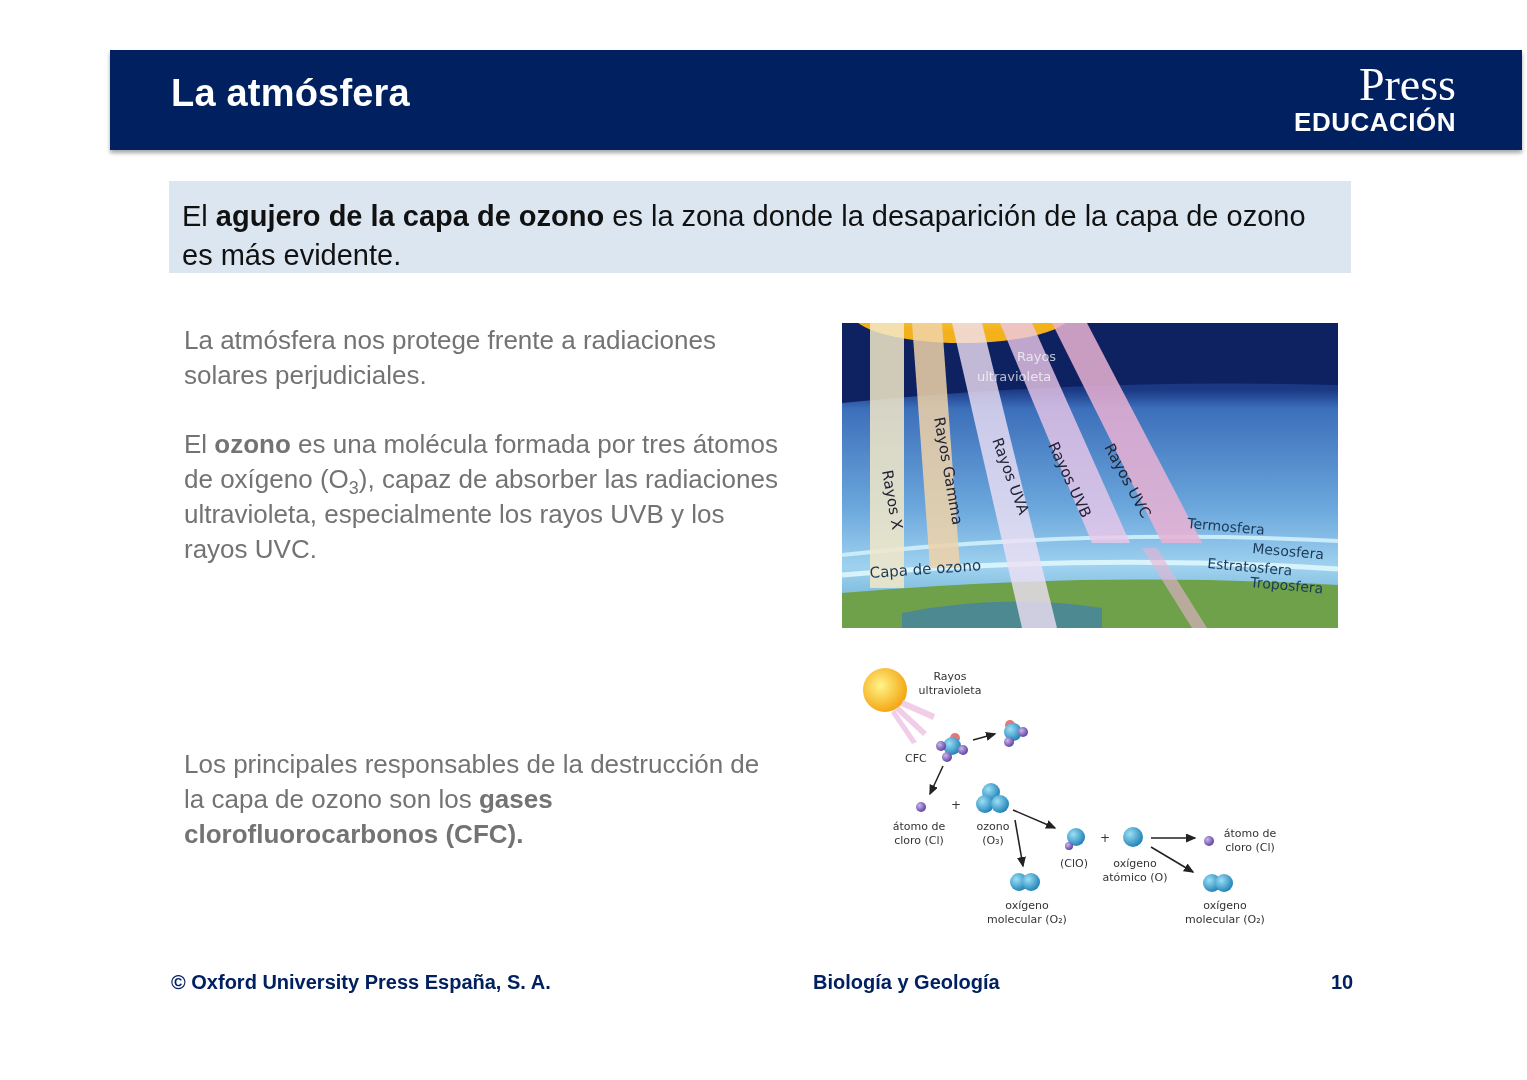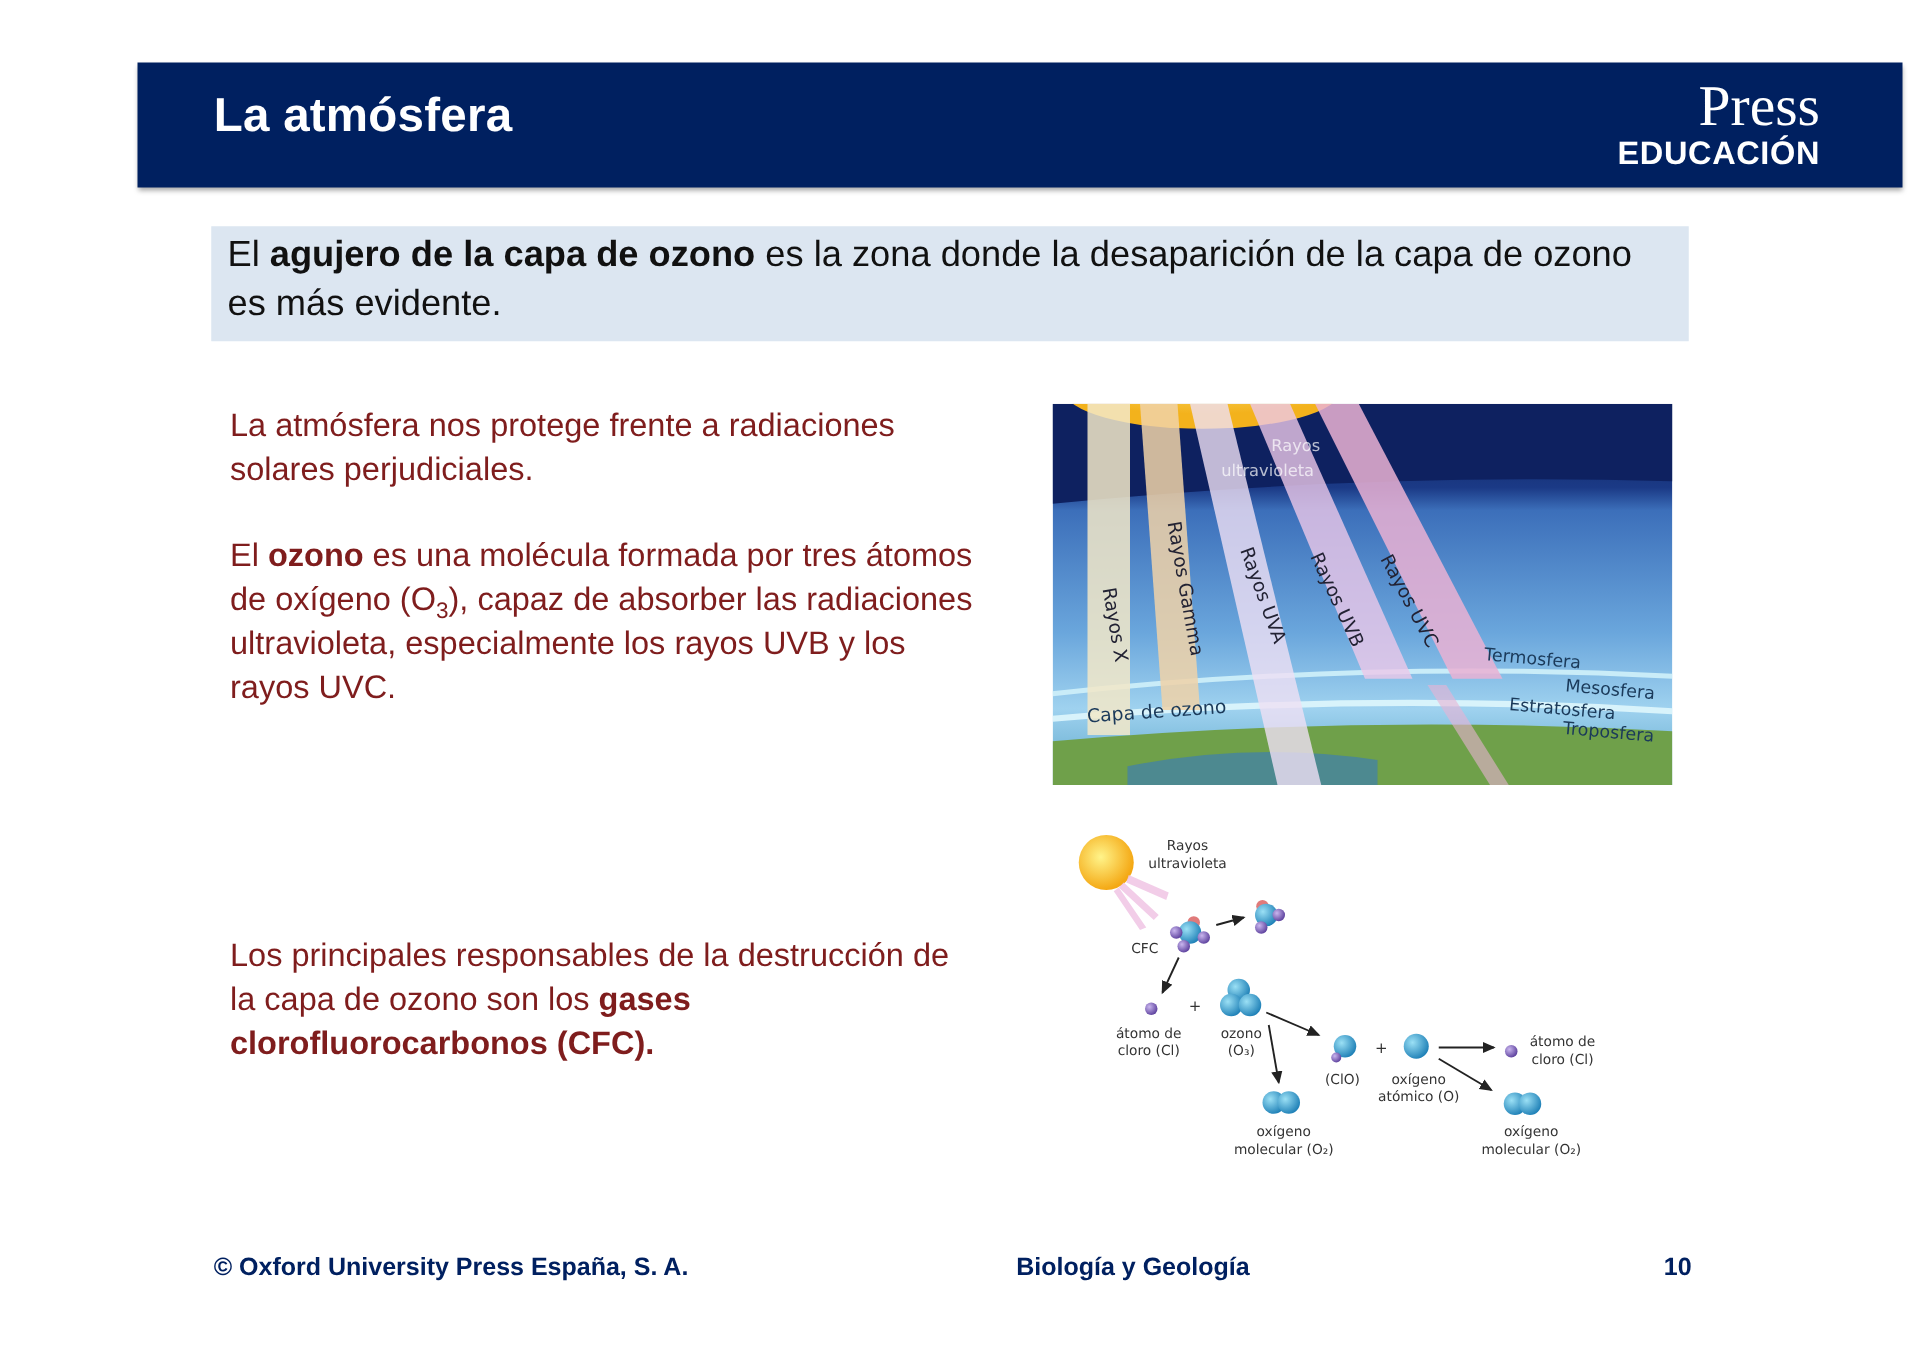--- a/index.html
+++ b/index.html
@@ -2,29 +2,29 @@
 <html><head>
 <meta charset="utf-8">
 <style>
   html,body{margin:0;padding:0;background:#ffffff;}
   body{width:1527px;height:1080px;position:relative;overflow:hidden;font-family:"Liberation Sans","DejaVu Sans",sans-serif;color:#111;}
   .header{position:absolute;left:110px;top:50px;width:1412px;height:100px;background:#002060;box-shadow:0 3px 4px rgba(0,0,0,0.35);}
   .header .title{position:absolute;left:61px;top:22px;color:#fff;font-size:38px;font-weight:bold;letter-spacing:0.2px;}
   .logo{position:absolute;right:66px;top:12px;text-align:right;color:#fff;}
   .logo .brand{font-family:"Liberation Serif","DejaVu Serif",serif;font-size:46px;line-height:46px;letter-spacing:0px;}
   .logo .sub{font-size:26px;font-weight:bold;line-height:28px;letter-spacing:0.5px;margin-left:44px;}
-  .callout{position:absolute;left:169px;top:181px;width:1182px;height:92px;background:#dce6f1;box-sizing:border-box;padding:4px 13px;font-size:29px;line-height:39px;color:#111;}
-  .para{position:absolute;left:184px;font-size:26px;line-height:35px;color:#7f1d1d;}
+  .callout{position:absolute;left:169px;top:181px;width:1182px;height:92px;background:#dce6f1;box-sizing:border-box;padding:16px 13px;font-size:29px;line-height:39px;color:#111;}
+  .para{position:absolute;left:184px;font-size:26px;line-height:35px;color:#737373;}
   .p1{top:323px;width:600px;}
   .p2{top:427px;width:600px;}
   .p3{top:747px;width:600px;}
   sub{font-size:18px;line-height:0;}
   .fig1{position:absolute;left:842px;top:323px;width:496px;height:305px;overflow:hidden;}
   .fig2{position:absolute;left:855px;top:662px;width:430px;height:275px;}
-  .footer{position:absolute;top:971px;font-size:20px;font-weight:bold;color:#002060;margin-top:32px;}
+  .footer{position:absolute;top:971px;font-size:20px;font-weight:bold;color:#002060;}
   .f-left{left:171px;}
   .f-center{left:813px;}
   .f-right{left:1331px;}
   .lbl{font-family:"DejaVu Sans",sans-serif;}
 </style>
 </head>
 <body>
 
 <div class="header">
   <div class="title">La atmósfera</div>

